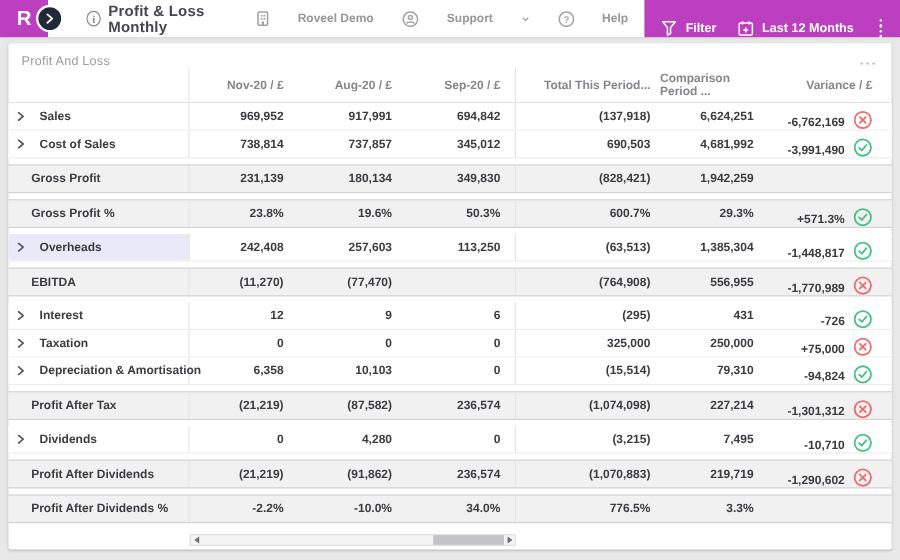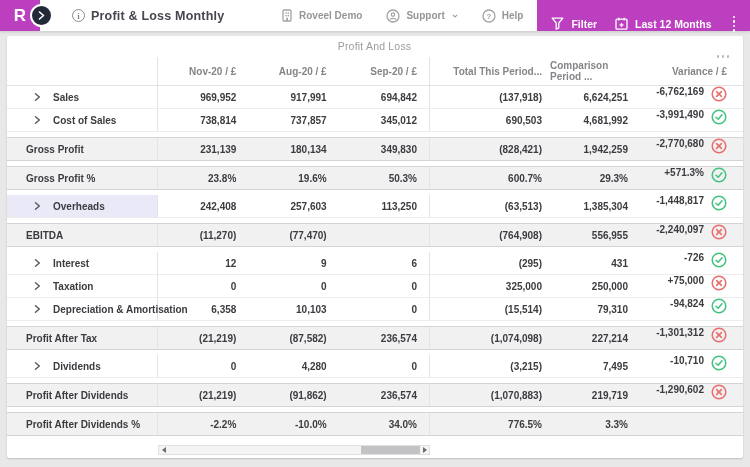--- a/index.html
+++ b/index.html
@@ -29,60 +29,60 @@
   .logo-wrap{position:relative;width:62px;height:31px;flex:0 0 auto;}
   .logo-square{position:absolute;left:0;top:0;width:40px;height:31px;background:var(--brand);
     color:#fff;font-weight:bold;font-size:17px;display:flex;align-items:center;justify-content:center;}
   .logo-circle{position:absolute;left:30px;top:4px;width:23px;height:23px;border-radius:50%;
     background:var(--navy);border:2px solid #fff;display:flex;align-items:center;justify-content:center;cursor:pointer;}
   .title-group{display:flex;align-items:center;gap:6px;margin-left:10px;}
   .info-ic{width:13px;height:13px;border-radius:50%;border:1.2px solid #8b8b90;color:#8b8b90;
     font-size:9px;font-weight:bold;display:flex;align-items:center;justify-content:center;font-family:"Liberation Serif",serif;}
   .page-title{font-size:12.5px;font-weight:bold;color:var(--title);letter-spacing:.2px;}
   .topnav{margin-left:auto;display:flex;align-items:center;gap:24px;padding-right:14px;}
-  .navitem{display:flex;align-items:center;gap:6px;font-size:10px;font-weight:bold;
+  .navitem{display:flex;align-items:center;gap:23px;font-size:10px;font-weight:bold;
     color:var(--nav-text);cursor:pointer;white-space:nowrap;}
   .navitem svg{display:block;}
   .caret-down{margin-left:1px;}
   .brandbar{height:31px;background:var(--brand);display:flex;align-items:center;
     padding:16px 12px 0 14px;gap:18px;flex:0 0 auto;}
   .brandbtn{display:flex;align-items:center;gap:7px;color:#fff;font-size:10.5px;
     font-weight:bold;cursor:pointer;white-space:nowrap;}
   .kebab{display:flex;flex-direction:column;gap:2px;cursor:pointer;padding:2px 3px;}
   .kebab i{width:2.5px;height:2.5px;border-radius:50%;background:#fff;display:block;}
 
   
   .card{position:absolute;left:7px;right:7px;top:36px;bottom:9px;background:#fff;
     border-radius:2px;box-shadow:0 1px 2px rgba(0,0,0,.18);}
-  .card-head{height:21px;display:flex;align-items:center;padding:4px 12px 0 11px;flex-direction:column;}
+  .card-head{height:21px;display:flex;align-items:flex-end;padding:4px 12px 0 11px;}
   .card-title{font-size:10.5px;color:var(--card-title);letter-spacing:.2px;}
   .card-menu{margin-left:auto;display:flex;gap:2.5px;cursor:pointer;padding:3px 2px;}
   .card-menu i{width:2.5px;height:2.5px;border-radius:50%;background:#b9b9bd;display:block;}
 
   
   .thead,.row{display:flex;align-items:stretch;}
   .thead{height:29px;border-bottom:1px solid #E2E2E4;}
   .lab{width:151px;border-right:1px solid var(--vline);display:flex;align-items:center;}
   .months{width:272px;display:flex;border-right:1px solid var(--vline);}
   .m{width:33.3333%;}
   .total{width:120px;}
   .comp{width:86px;}
-  .vart{flex:1;display:flex;align-items:flex-start;justify-content:flex-end;padding-right:16px;}
+  .vart{flex:1;display:flex;align-items:flex-end;justify-content:flex-end;padding-right:16px;}
   .num,.hnum{display:flex;align-items:center;justify-content:flex-end;font-size:10px;font-weight:bold;color:var(--cell);}
   .m.num,.m.hnum{padding-right:12px;}
   .total.num,.total.hnum,.comp.num,.comp.hnum{padding-right:8px;}
   .hnum{color:var(--colhead);}
   .varval{font-size:10px;font-weight:bold;color:var(--cell);}
   .status{margin-left:7px;width:16px;height:16px;flex:0 0 auto;display:flex;}
 
   .row{height:23px;background:#fff;border-bottom:1px solid var(--rowline);cursor:pointer;}
   .row.summary{height:24px;background:var(--sumbg);border-top:1px solid var(--sumline);
     border-bottom:1px solid var(--sumline);margin:5px 0;}
   .row .lab{padding-left:19px;gap:0;}
-  .row.detail .lab{padding-left:27px;}
+  .row.detail .lab{padding-left:7px;}
   .chev{margin-right:12px;display:flex;align-items:center;}
   .lab-text{font-size:10px;font-weight:bold;color:var(--cell);white-space:nowrap;}
   .lab.hl{background:var(--hl);}
 
   
   .hscroll{position:absolute;left:151px;bottom:3px;width:272px;height:10px;background:#F4F4F5;
     border:1px solid #E0E0E2;display:flex;align-items:stretch;cursor:pointer;}
   .sb-arrow{width:9px;display:flex;align-items:center;justify-content:center;flex:0 0 auto;}
   .sb-rail{position:relative;flex:1;}
   .sb-thumb{position:absolute;top:0;bottom:0;right:0;width:59px;background:#C3C3C6;}
@@ -247,31 +247,20 @@
 
       <span class="lab-text">Gross Profit</span>
     </div>
     <div class="months">
       <div class="m num">231,139</div>
       <div class="m num">180,134</div>
       <div class="m num">349,830</div>
     </div>
     <div class="total num">(828,421)</div>
     <div class="comp num">1,942,259</div>
-    <div class="vart">
-      <span class="varval">-2,770,680</span>
-      <span class="status">
-
-        <svg class="icon-bad" width="16" height="16" viewBox="0 0 16 16">
-              <circle cx="8" cy="8" r="6.8" fill="none" stroke="#EA6C6C" stroke-width="1.5"></circle>
-              <line x1="5.6" y1="5.6" x2="10.4" y2="10.4" stroke="#EA6C6C" stroke-width="1.5" stroke-linecap="round"></line>
-              <line x1="10.4" y1="5.6" x2="5.6" y2="10.4" stroke="#EA6C6C" stroke-width="1.5" stroke-linecap="round"></line>
-            </svg>
-      </span>
-    </div>
   </div>
       <div class="row summary good">
     <div class="lab">
 
       <span class="lab-text">Gross Profit %</span>
     </div>
     <div class="months">
       <div class="m num">23.8%</div>
       <div class="m num">19.6%</div>
       <div class="m num">50.3%</div>
@@ -321,21 +310,21 @@
 
       <span class="lab-text">EBITDA</span>
     </div>
     <div class="months">
       <div class="m num">(11,270)</div>
       <div class="m num">(77,470)</div>
     </div>
     <div class="total num">(764,908)</div>
     <div class="comp num">556,955</div>
     <div class="vart">
-      <span class="varval">-2,240,097</span>
+      <span class="varval">-1,770,989</span>
       <span class="status">
 
         <svg class="icon-bad" width="16" height="16" viewBox="0 0 16 16">
               <circle cx="8" cy="8" r="6.8" fill="none" stroke="#EA6C6C" stroke-width="1.5"></circle>
               <line x1="5.6" y1="5.6" x2="10.4" y2="10.4" stroke="#EA6C6C" stroke-width="1.5" stroke-linecap="round"></line>
               <line x1="10.4" y1="5.6" x2="5.6" y2="10.4" stroke="#EA6C6C" stroke-width="1.5" stroke-linecap="round"></line>
             </svg>
       </span>
     </div>
   </div>

